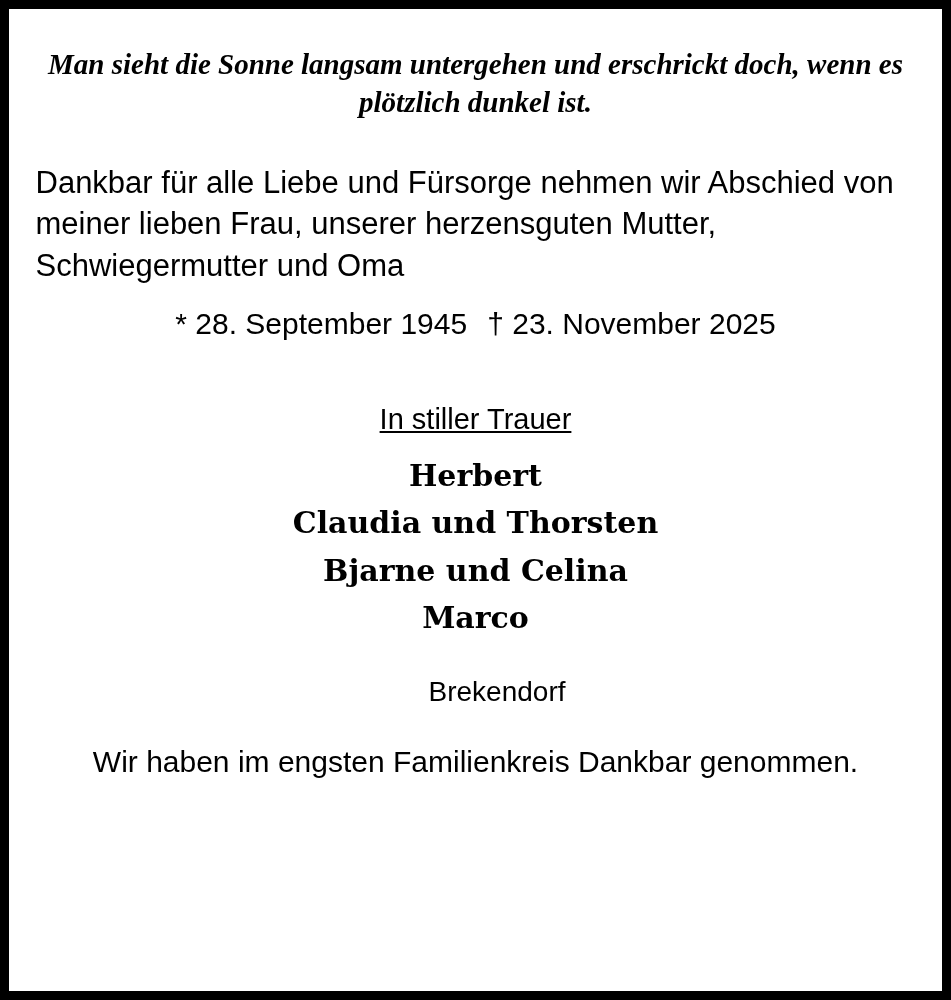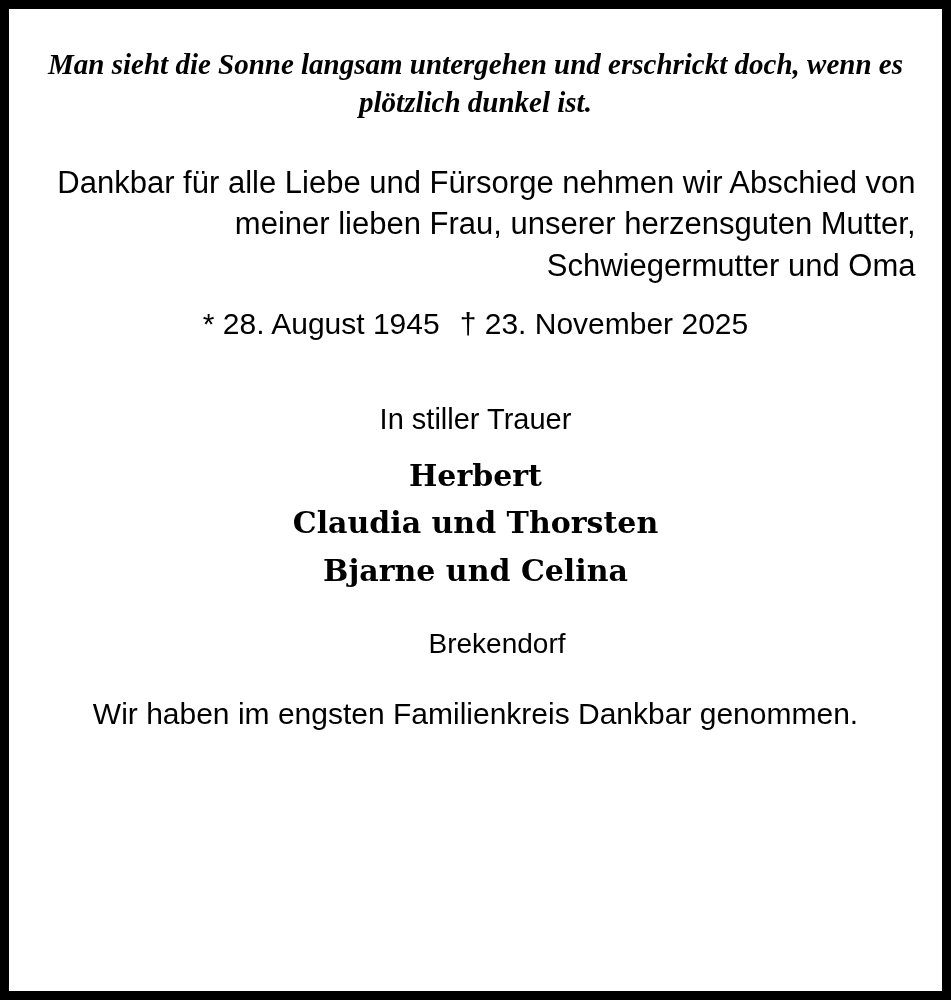--- a/index.html
+++ b/index.html
@@ -32,21 +32,21 @@
     font-size: 29px;
     line-height: 1.32;
     text-align: center;
     margin-top: 14px;
     max-width: 880px;
   }
   .intro {
     font-family: "Liberation Sans", sans-serif;
     font-size: 31px;
     line-height: 1.35;
-    text-align: right;
+    text-align: left;
     margin-top: 40px;
     max-width: 880px;
   }
   .name {
     font-family: "DejaVu Sans", sans-serif;
     font-weight: 700;
     font-size: 57px;
     letter-spacing: 0.5px;
     text-align: center;
     margin-top: 48px;
@@ -67,20 +67,21 @@
   }
   .dates .sep {
     display: inline-block;
     width: 20px;
   }
   .mourning-label {
     font-family: "Liberation Sans", sans-serif;
     font-size: 29px;
     text-align: center;
     margin-top: 62px;
+    text-decoration: underline;
   }
   .mourners {
     font-family: "DejaVu Serif", serif;
     font-weight: 700;
     font-size: 30px;
     line-height: 1.58;
     text-align: center;
     margin-top: 16px;
   }
   .place {
@@ -104,28 +105,29 @@
 
 <div class="obituary-card">
 
   <div class="quote">Man sieht die Sonne langsam untergehen und erschrickt doch, wenn es plötzlich dunkel ist.</div>
 
   <div class="intro">Dankbar für alle Liebe und Fürsorge nehmen wir Abschied von meiner lieben Frau, unserer herzensguten Mutter, Schwiegermutter und Oma</div>
 
 
 
   <div class="dates">
-    <span>* 28. August 1945</span><span class="sep"></span><span>† 23. November 2025</span>
+    <span>* 28. September 1945</span><span class="sep"></span><span>† 23. November 2025</span>
   </div>
 
   <div class="mourning-label">In stiller Trauer</div>
 
   <div class="mourners">
     <div>Herbert</div>
     <div>Claudia und Thorsten</div>
     <div>Bjarne und Celina</div>
+    <div>Marco</div>
   </div>
 
   <div class="place">Brekendorf</div>
 
   <div class="closing">Wir haben im engsten Familienkreis Dankbar genommen.</div>
 
 </div>
 
 </body></html>

